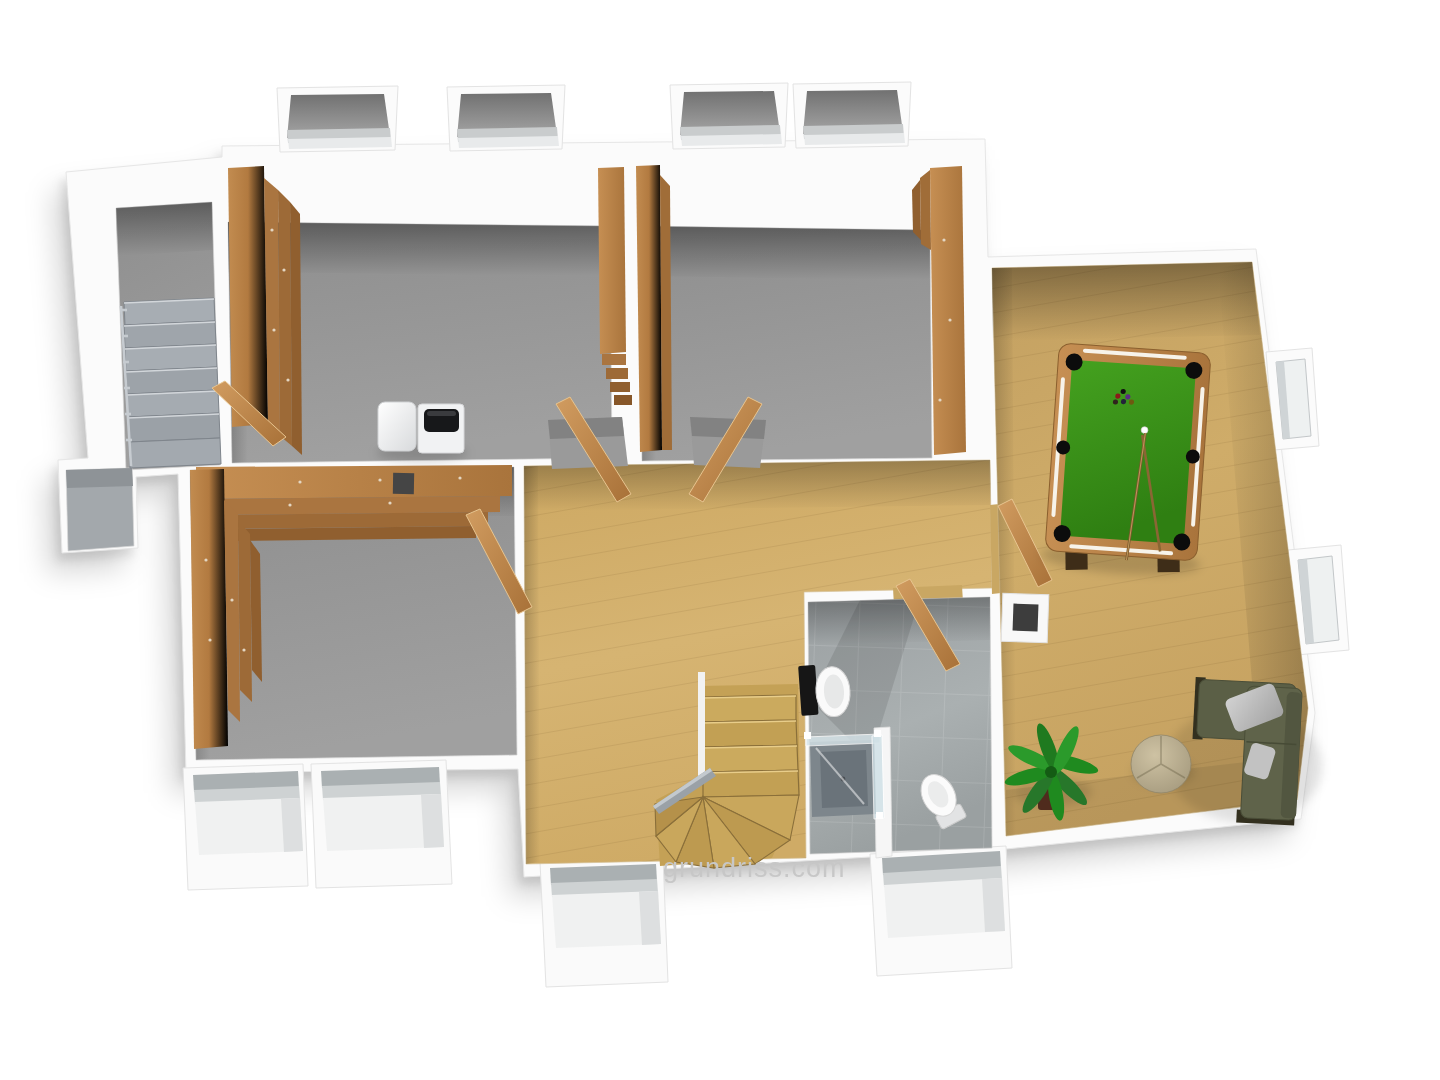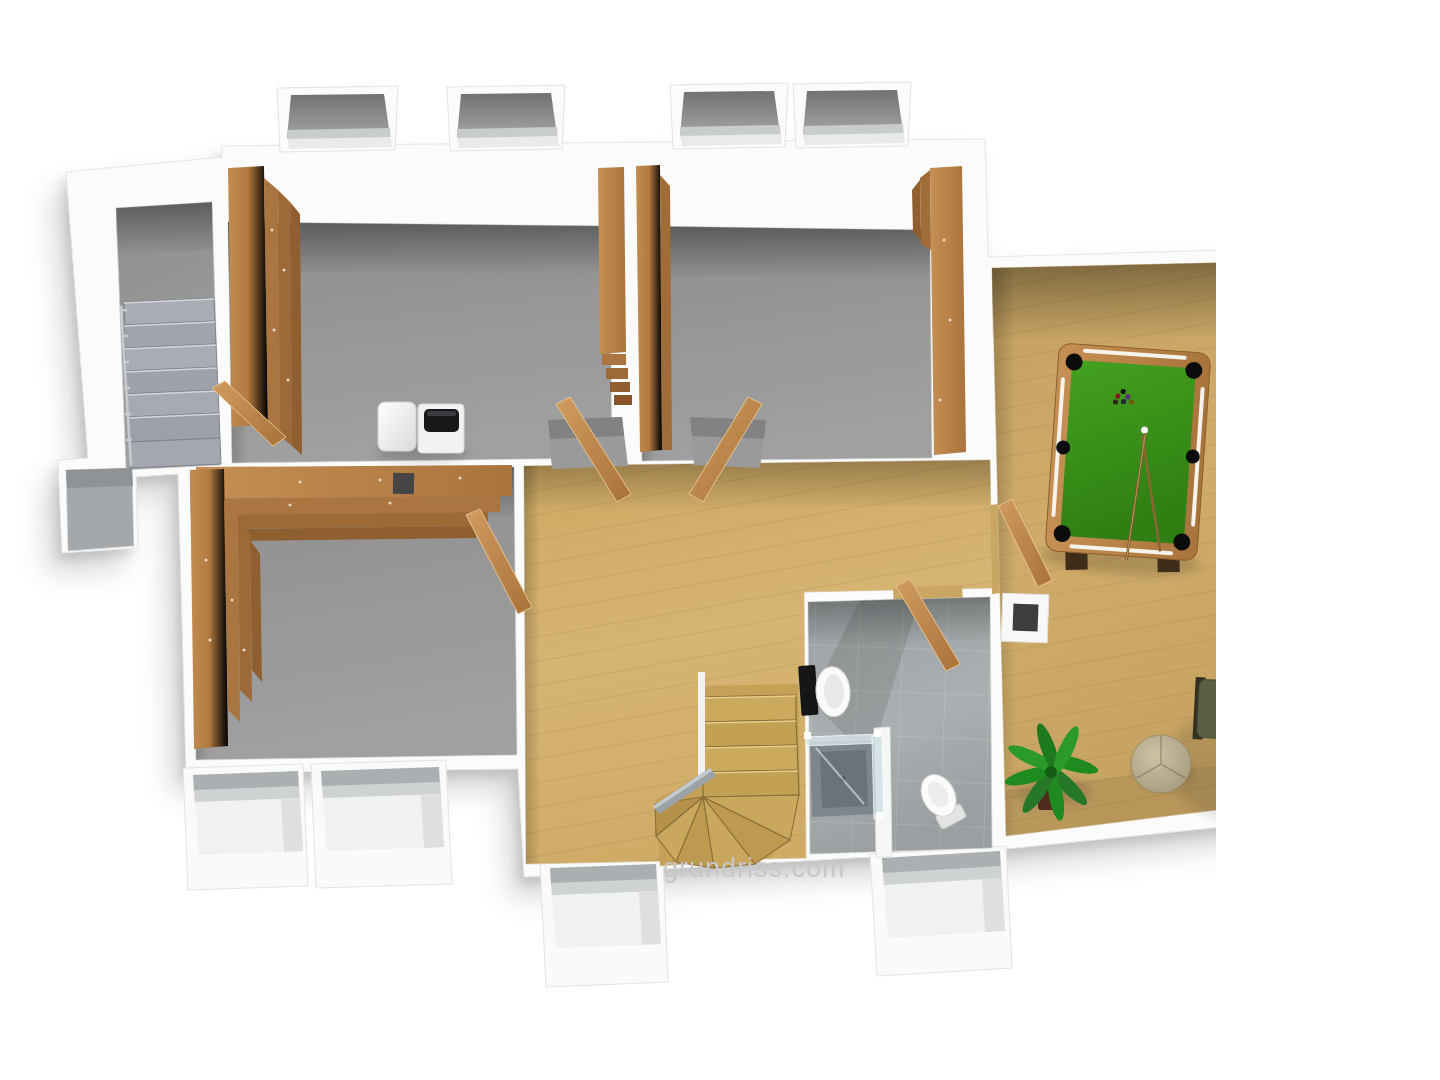--- a/index.html
+++ b/index.html
@@ -1,16 +1,16 @@
 <!DOCTYPE html>
 <html><head>
 <meta charset="utf-8">
 <style>
   html,body{margin:0;padding:0;background:#ffffff;}
-  .stage{position:relative;width:1216px;height:1080px;background:#ffffff;overflow:hidden;
+  .stage{position:relative;width:1440px;height:1080px;background:#ffffff;overflow:hidden;
          font-family:"Liberation Sans",sans-serif;}
   .watermark{position:absolute;left:663px;top:853px;font-size:27px;letter-spacing:1px;
              color:#c7c7c7;font-weight:400;user-select:none;}
   svg{position:absolute;left:0;top:0;}
 </style>
 </head>
 <body>
 
 <div class="stage">
 <svg width="1440" height="1080" viewBox="0 0 1440 1080">

